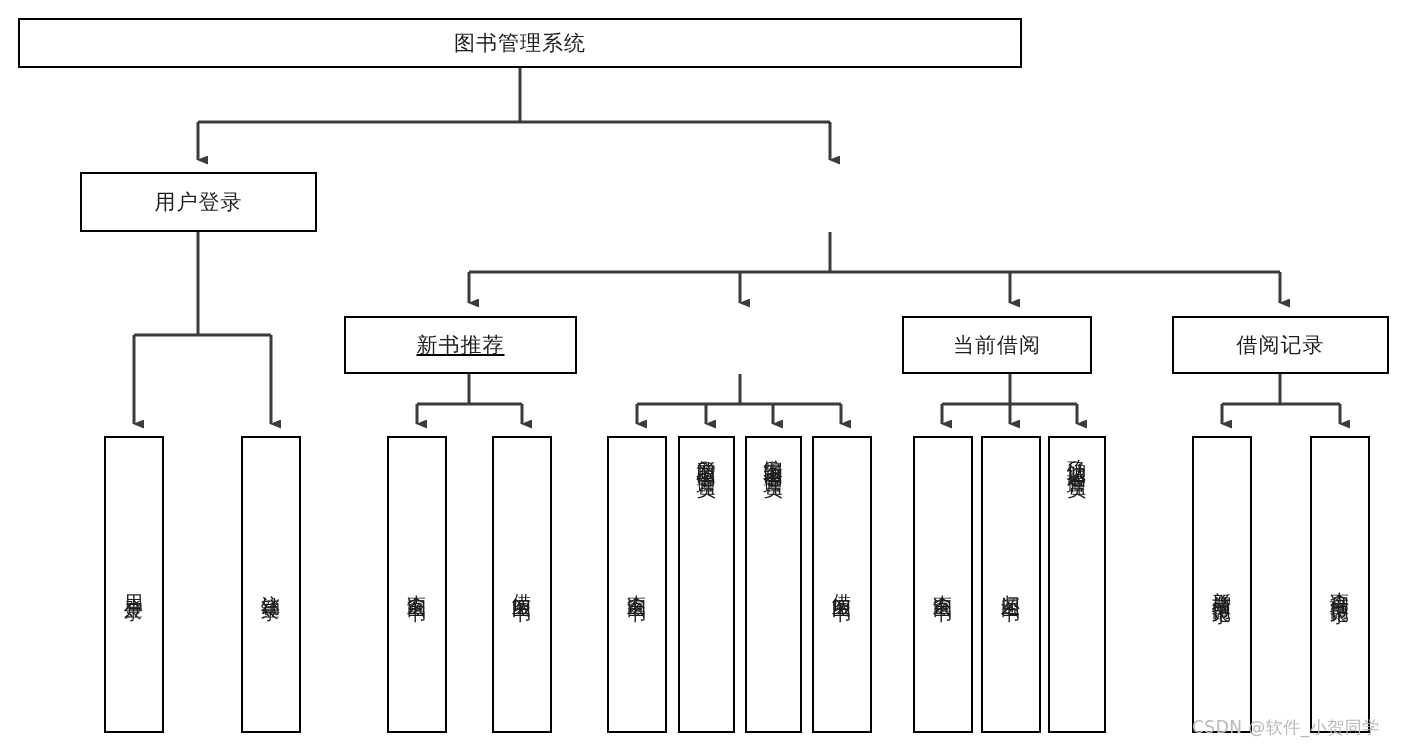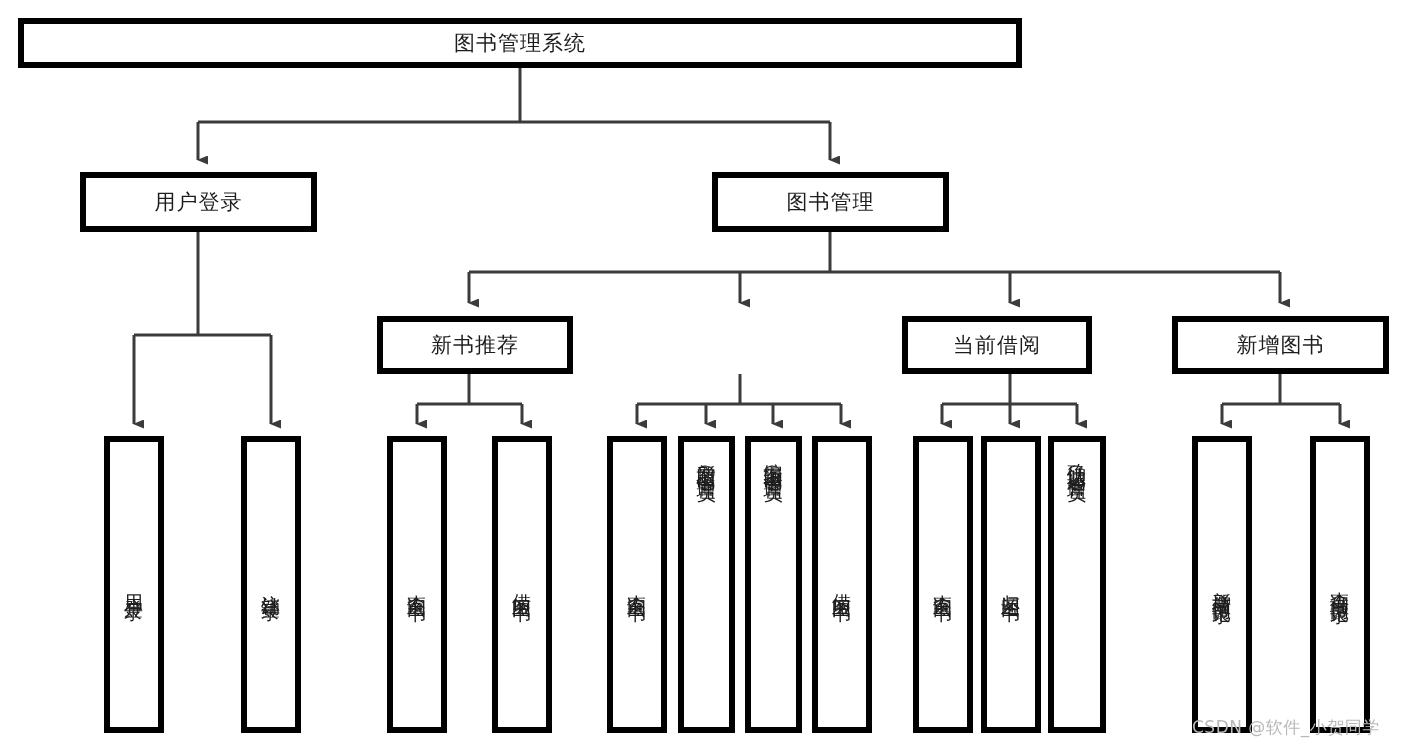--- a/index.html
+++ b/index.html
@@ -21,21 +21,21 @@
     position: absolute;
     left: 0;
     top: 0;
     width: 1405px;
     height: 747px;
     pointer-events: none;
   }
   .node {
     position: absolute;
     box-sizing: border-box;
-    border: 6px solid #000000;
+    border: 2px solid #000000;
     background: #ffffff;
     display: flex;
     align-items: center;
     justify-content: center;
   }
   .node .label {
     color: #1d1d1d;
     line-height: 1.06;
     text-align: center;
     white-space: pre-line;
@@ -128,35 +128,32 @@
   </svg>
 
   <div class="node root" style="left:18px; top:18px; width:1004px; height:50px;">
     <span class="label">图书管理系统</span>
   </div>
 
   <div class="node horiz" style="left:80px; top:172px; width:237px; height:60px;">
     <span class="label">用户登录</span>
   </div>
 
-  <div class="node horiz" style="left:712px; top:172px; width:237px; height:60px;">
-    <span class="label">图书管理</span>
-  </div>
-
-  <div class="node horiz" style="left:377px; top:316px; width:196px; height:58px;">
+
+  <div class="node horiz" style="left:344px; top:316px; width:233px; height:58px;text-decoration:underline;">
     <span class="label">新书推荐</span>
   </div>
 
 
   <div class="node horiz" style="left:902px; top:316px; width:190px; height:58px;">
     <span class="label">当前借阅</span>
   </div>
 
   <div class="node horiz" style="left:1172px; top:316px; width:217px; height:58px;">
-    <span class="label">新增图书</span>
+    <span class="label">借阅记录</span>
   </div>
 
   <div class="node vert mid" style="left:104px; top:436px; width:60px; height:297px;">
     <span class="label">用户登录</span>
   </div>
 
   <div class="node vert mid" style="left:241px; top:436px; width:60px; height:297px;">
     <span class="label">注销登录</span>
   </div>
 

